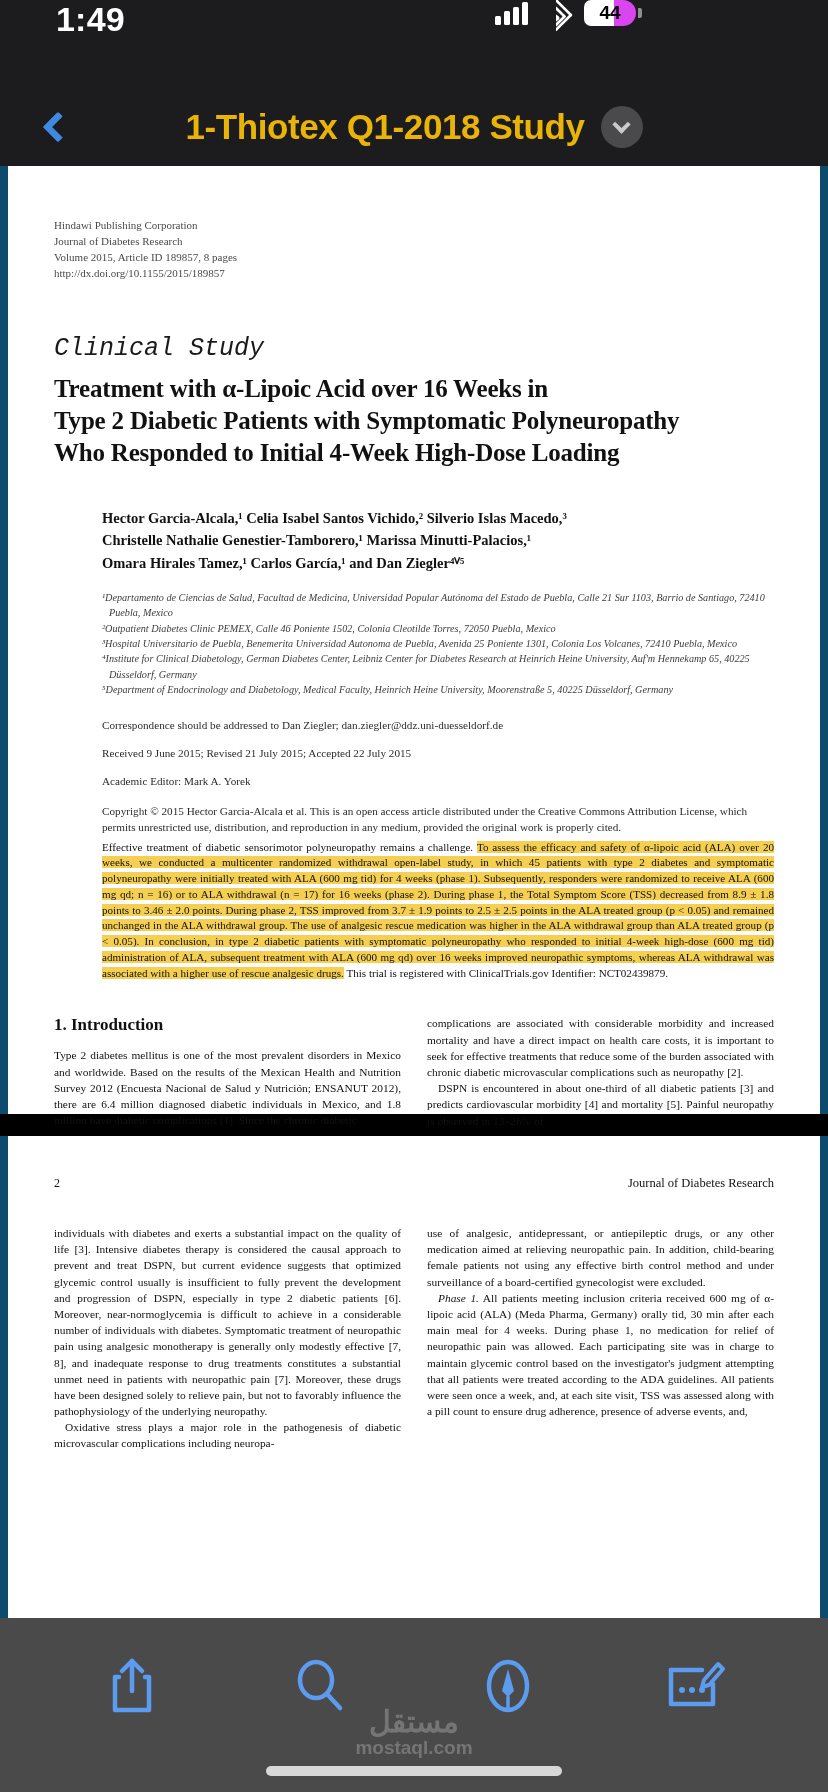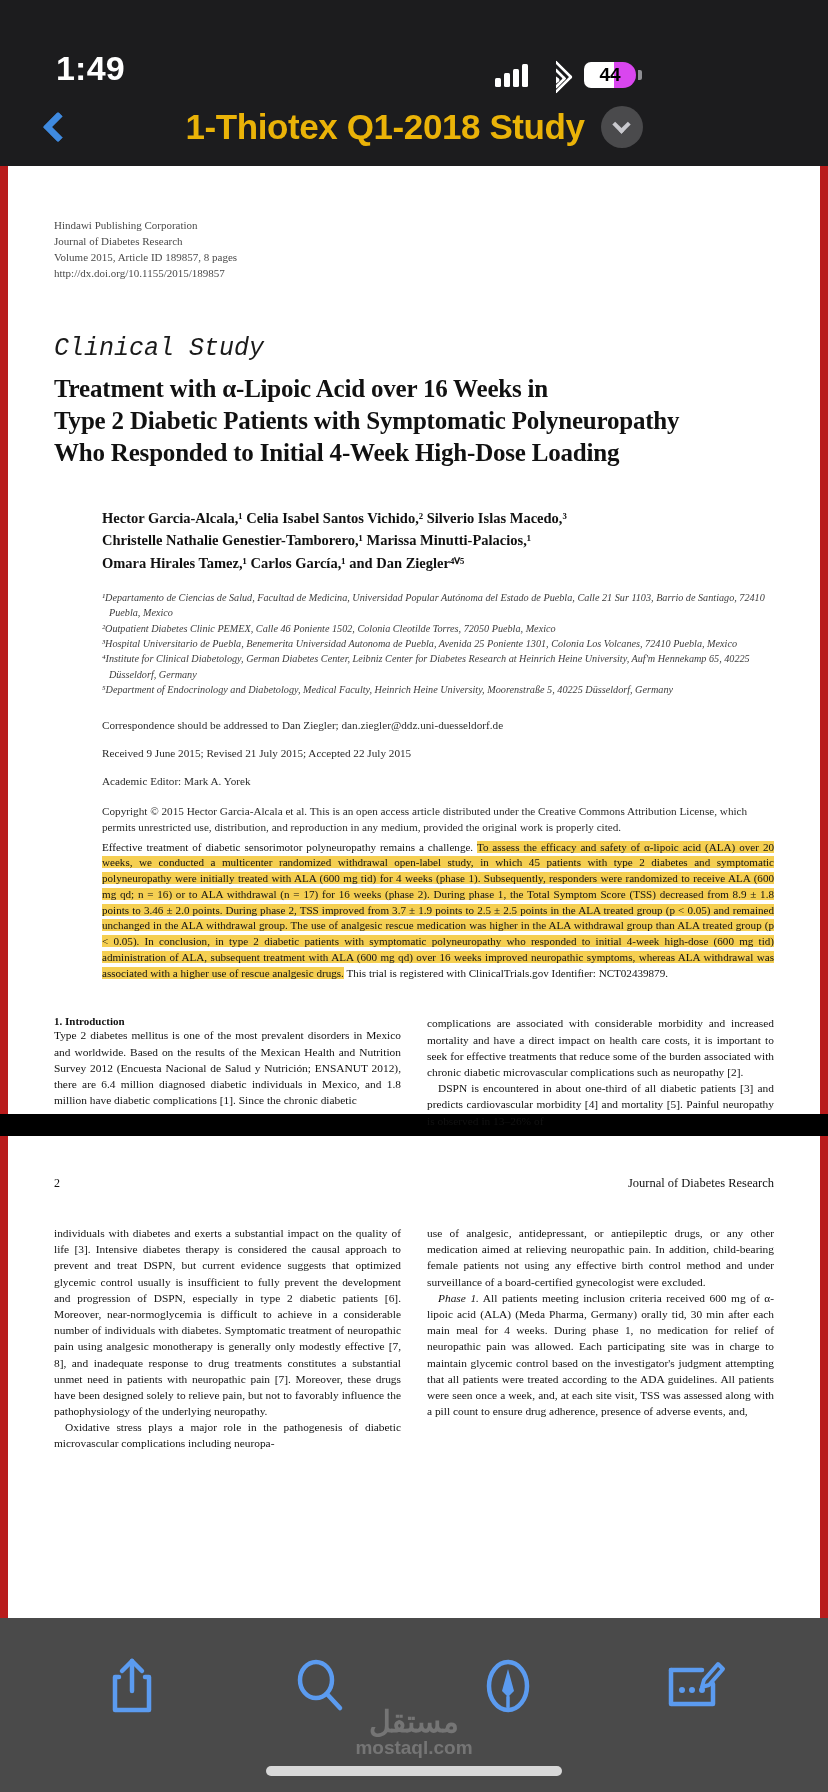--- a/index.html
+++ b/index.html
@@ -3,21 +3,21 @@
 <meta charset="utf-8">
 <style>
   * { margin:0; padding:0; box-sizing:border-box; }
   html,body{ width:828px; height:1792px; background:#000; overflow:hidden; }
   body{ font-family:"Liberation Sans", sans-serif; }
 
   .phone{ position:relative; width:828px; height:1792px; background:#1c1c1e; overflow:hidden; }
 
   
   .statusbar{ position:absolute; top:0; left:0; width:692px; height:88px;
-    display:flex; align-items:flex-end; justify-content:space-between;
+    display:flex; align-items:flex-start; justify-content:space-between;
     padding:0 56px; color:#fff; }
   .sb-time{ font-size:34px; font-weight:700; letter-spacing:.2px; }
   .sb-right{ display:flex; align-items:center; gap:13px; }
   .bars{ display:flex; align-items:flex-end; gap:3px; height:23px; }
   .bars i{ display:block; width:6px; background:#fff; border-radius:1.5px; }
   .bars i:nth-child(1){ height:9px; }
   .bars i:nth-child(2){ height:14px; }
   .bars i:nth-child(3){ height:18px; }
   .bars i:nth-child(4){ height:23px; }
   .wifi{ width:30px; height:23px; position:relative; }
@@ -45,21 +45,21 @@
     border-bottom:7px solid #3f8ae0; transform:rotate(45deg); border-radius:2px; }
   .nav-center{ width:100%; display:flex; align-items:center; justify-content:center; gap:16px; }
   .nav-title{ color:#eab308; font-size:35px; font-weight:700; letter-spacing:-.4px; }
   .nav-more{ width:42px; height:42px; border-radius:50%; background:#4a4a4c;
     display:flex; align-items:center; justify-content:center; }
   .chev-down{ width:13px; height:13px; border-right:4px solid #c9c9ce;
     border-bottom:4px solid #c9c9ce; transform:translateY(-3px) rotate(45deg); }
 
   
   .doc-area{ position:absolute; top:166px; left:0; width:828px; height:1452px;
-     background:#b91c1c; overflow:hidden; }
+     background:#0c4a6e; overflow:hidden; }
   .page{ background:#fff; width:812px; margin:0 auto; position:relative; }
   .page1{ height:948px; padding:52px 46px 0 46px; }
   .page-gap{ height:22px; background:#000; }
   .page2{ height:500px; padding:40px 46px 0 46px; overflow:hidden; }
 
   .pub{ font-family:"Liberation Serif", serif; font-size:11px; line-height:1.45;
      color:#4a4a4a; margin-bottom:52px; }
 
   .kicker{ font-family:Liberation Mono, monospace; font-style:italic; font-size:25px;
      color:#1a1a1a; margin-bottom:10px; }
@@ -80,22 +80,22 @@
   .copyright{ font-family:"Liberation Serif", serif; font-size:11.2px; line-height:1.45;
      color:#2b2b2b; margin:16px 0 0 48px; }
 
   .abstract{ font-family:"Liberation Serif", serif; font-size:11.1px; line-height:1.42;
      color:#111; margin:4px 0 0 48px; text-align:justify; }
   .hl{ background:#f5cf52; box-decoration-break:clone;
        -webkit-box-decoration-break:clone; }
 
   .cols{ display:flex; gap:26px; margin-top:34px; }
   .col{ flex:1; }
-  .sec-h{ font-family:"Liberation Serif", serif; font-weight:700; font-size:11px;
-     color:#111; margin-bottom:0; }
+  .sec-h{ font-family:"Liberation Serif", serif; font-weight:700; font-size:17px;
+     color:#111; margin-bottom:12px; }
   .body-t{ font-family:"Liberation Serif", serif; font-size:11.4px; line-height:1.42;
      color:#111; text-align:justify; }
   .body-t p + p{ text-indent:11px; }
 
   .pg-head{ display:flex; justify-content:space-between; align-items:baseline;
      font-family:"Liberation Serif", serif; font-size:12px; color:#111; margin-bottom:34px; }
   .pg-head .r{ font-size:12.5px; }
   .ital{ font-style:italic; }
 
   

